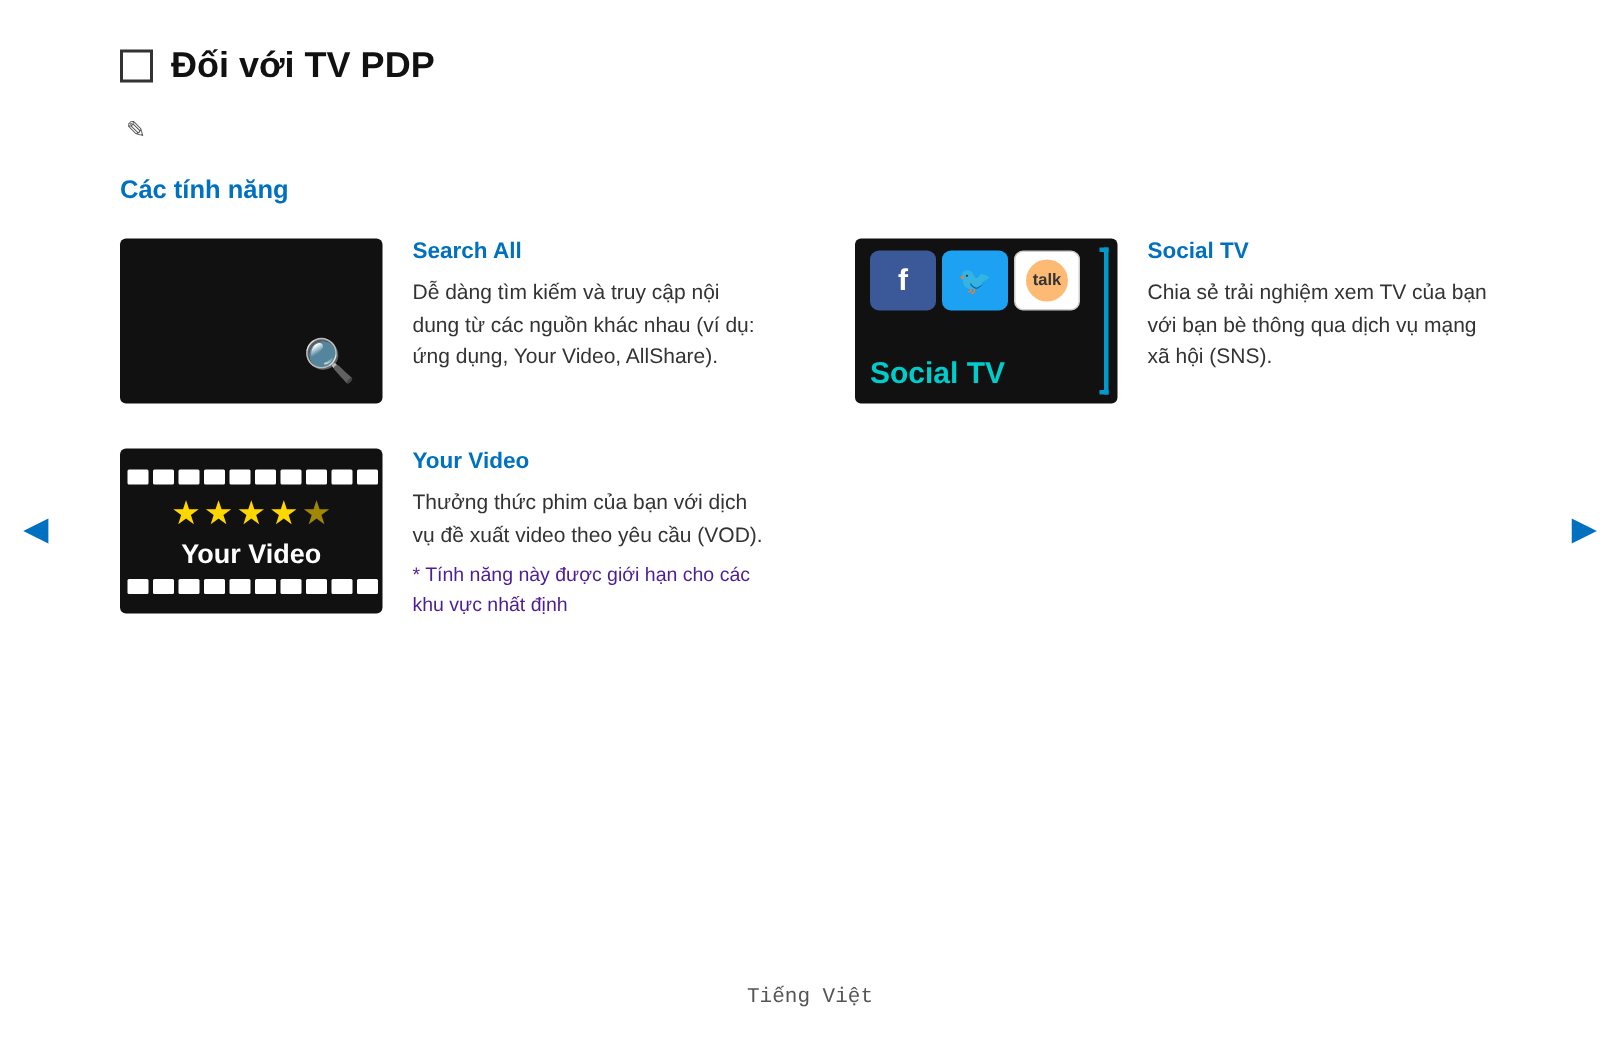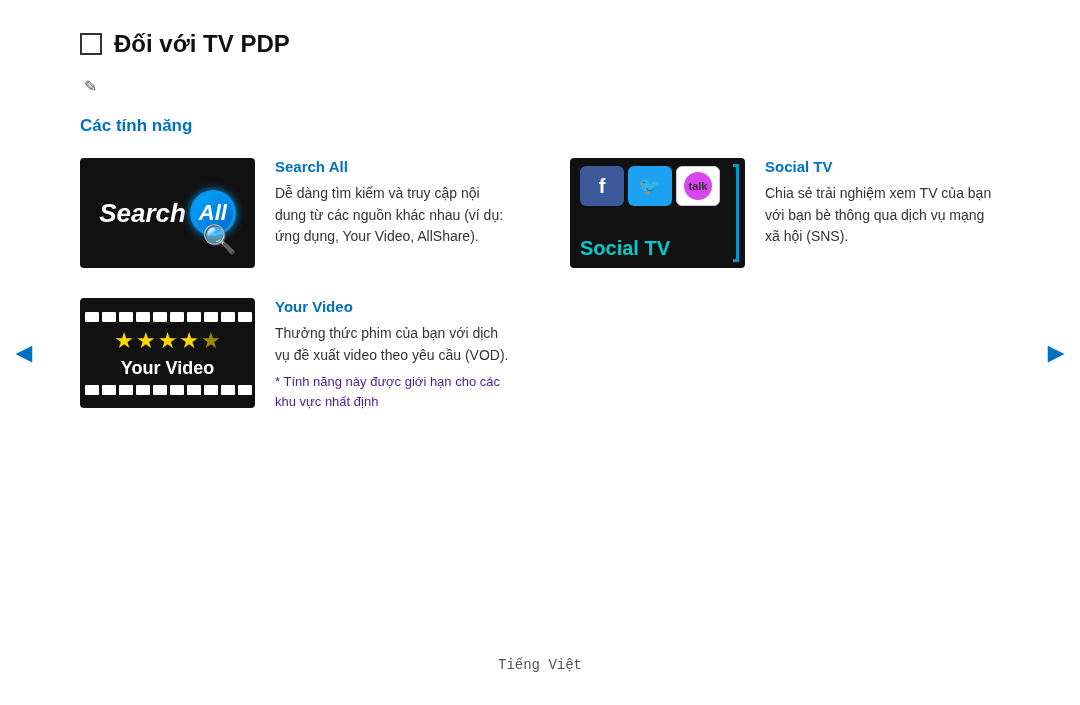--- a/index.html
+++ b/index.html
@@ -289,21 +289,21 @@
       transform: translateX(-50%);
       font-size: 14px;
       color: #555;
       font-family: Liberation Mono, monospace;
     }
 
     .talk-label {
       font-size: 11px;
       font-weight: bold;
       color: #333;
-      background: #d946ef;
+      background: #fdba74;
       border-radius: 50%;
       width: 28px;
       height: 28px;
       display: flex;
       align-items: center;
       justify-content: center;
     }
   </style>
 </head>
 <body>
@@ -318,24 +318,20 @@
   <div class="note-row">
     <span class="note-icon">✎</span>
   </div>
 
   <div class="section-title">Các tính năng</div>
 
   <div class="features-grid">
 
     <div class="feature-item">
       <div class="feature-image search-all-img">
-        <div class="search-all-inner">
-          <span class="search-text-white">Search</span>
-          <div class="search-all-circle">All</div>
-        </div>
         <div class="search-magnifier">🔍</div>
       </div>
       <div class="feature-content">
         <div class="feature-title">Search All</div>
         <div class="feature-desc">Dễ dàng tìm kiếm và truy cập nội dung từ các nguồn khác nhau (ví dụ: ứng dụng, Your Video, AllShare).</div>
       </div>
     </div>
 
     <div class="feature-item">
       <div class="feature-image social-tv-img">

